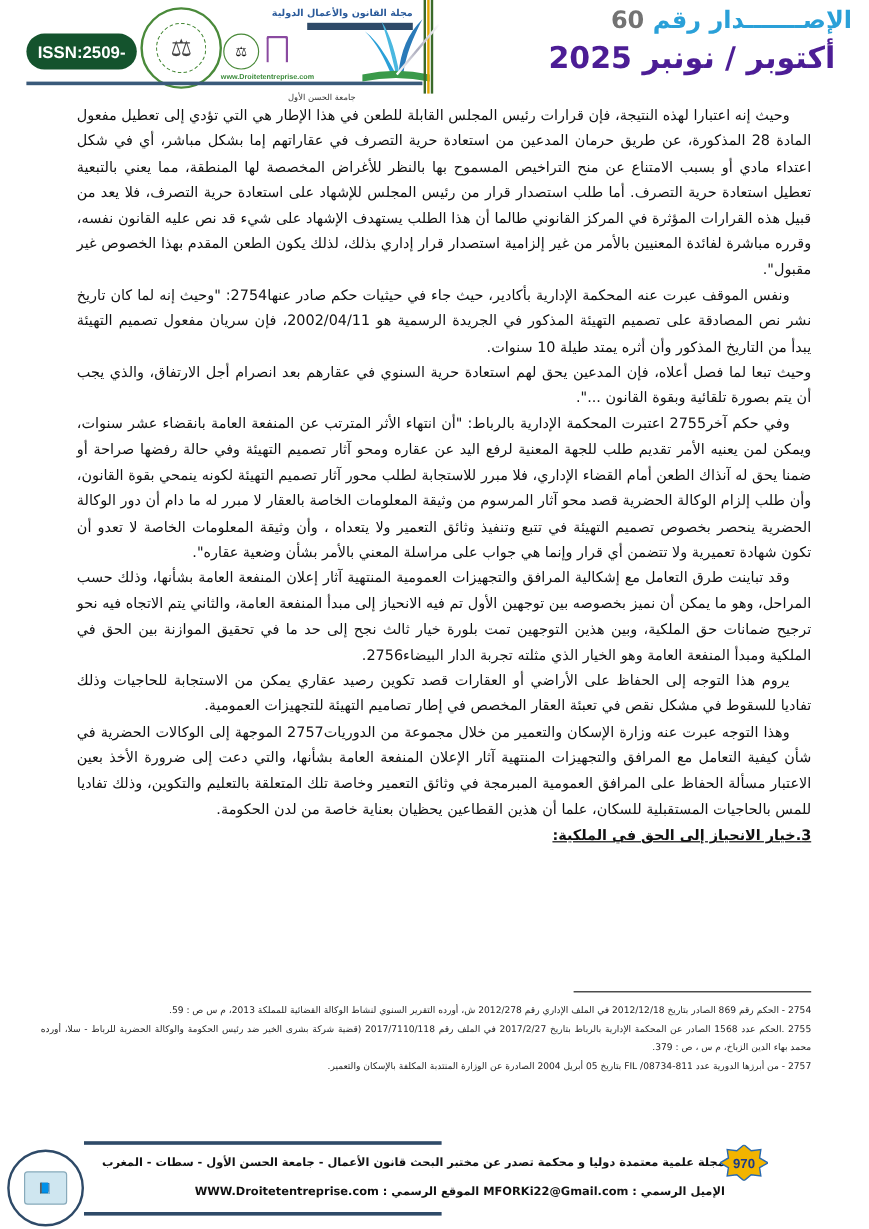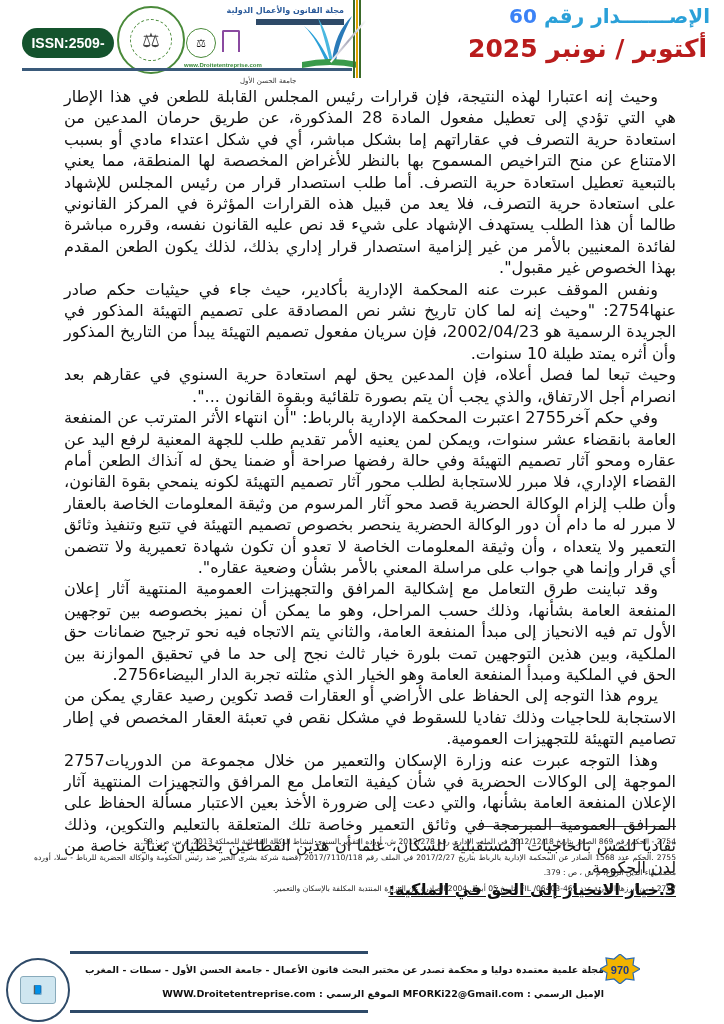--- a/index.html
+++ b/index.html
@@ -22,27 +22,27 @@
   .mini-logo { position: absolute; left: 4px; top: 22px; width: 28px; height: 28px; border-radius:50%;
                border:1px solid #4a8a3a; font-size:11px; display:flex;align-items:center;justify-content:center;}
   .uni { position: absolute; left: 40px; top: 24px; font-size: 7px; color: #333; direction: rtl; width: 60px; text-align:left;}
   .uni-mark { position:absolute; left:40px; top:24px; width:14px; height:20px; border:2px solid #8a4aa0; border-bottom:none; border-radius:2px 2px 0 0;}
   .url-small { position: absolute; left: 2px; bottom: 2px; font: bold 6px "Liberation Sans", sans-serif; color: #3a8a3a; }
   .book { position: absolute; left: 300px; top: 12px; width: 60px; height: 58px; }
   .divider-bars { position: absolute; left: 353px; top: 0; width: 8px; height: 78px; }
   .divider-bars span { position:absolute; top:0; height:78px; width:2px; }
   .underline-head { position:absolute; left: 22px; top: 68px; width: 330px; height: 3px; background:#3a5a7a; }
   .issue-line { position: absolute; right: 14px; top: 4px; direction: rtl; font: bold 20px "DejaVu Sans", sans-serif; color: #2aa0d8; }
-  .issue-num { color: #3b82f6; margin-left: 48px; }
-  .date-line { position: absolute; right: 17px; top: 34px; direction: rtl; font: bold 25px "DejaVu Sans", sans-serif; color: #b91c1c; }
+  .issue-num { color: #737373; margin-left: 48px; }
+  .date-line { position: absolute; right: 28px; top: 34px; direction: rtl; font: bold 25px "DejaVu Sans", sans-serif; color: #4c1d95; }
   .slash-deco { position:absolute; left: 365px; top: 20px; width: 2px; height: 55px; background: linear-gradient(#fff,#aab,#fff); transform: rotate(40deg); transform-origin: top; }
 
   
   .content { position: absolute; left: 64px; top: 86px; width: 612px; direction: rtl; text-align: justify;
-             font-family: "DejaVu Sans", sans-serif; font-size: 16px; line-height: 21.4px; color: #111; }
+             font-family: "DejaVu Sans", sans-serif; font-size: 12px; line-height: 21.4px; color: #111; }
   .content p { margin: 0; }
   .content p.indent { text-indent: 18px; }
   .content .heading { font-weight: bold; text-decoration: underline; margin-top: 1px; }
 
   
   .fn-rule { position: absolute; left: 478px; top: 826px; width: 198px; height: 1px; background: #222; }
   .footnotes { position: absolute; left: 34px; top: 834px; width: 642px; direction: rtl; text-align: justify;
                font-size: 7.6px; line-height: 15.6px; color: #222; }
   .footnotes p { margin: 0; }
 
@@ -93,34 +93,34 @@
   <div class="issue-line">
     <span>الإصـــــــدار رقم</span>
     <span class="issue-num">60</span>
   </div>
   <div class="date-line">أكتوبر / نونبر 2025</div>
   <div class="slash-deco"></div>
 </div>
 
 <div class="content">
   <p class="indent">وحيث إنه اعتبارا لهذه النتيجة، فإن قرارات رئيس المجلس القابلة للطعن في هذا الإطار هي التي تؤدي إلى تعطيل مفعول المادة 28 المذكورة، عن طريق حرمان المدعين من استعادة حرية التصرف في عقاراتهم إما بشكل مباشر، أي في شكل اعتداء مادي أو بسبب الامتناع عن منح التراخيص المسموح بها بالنظر للأغراض المخصصة لها المنطقة، مما يعني بالتبعية تعطيل استعادة حرية التصرف. أما طلب استصدار قرار من رئيس المجلس للإشهاد على استعادة حرية التصرف، فلا يعد من قبيل هذه القرارات المؤثرة في المركز القانوني طالما أن هذا الطلب يستهدف الإشهاد على شيء قد نص عليه القانون نفسه، وقرره مباشرة لفائدة المعنيين بالأمر من غير إلزامية استصدار قرار إداري بذلك، لذلك يكون الطعن المقدم بهذا الخصوص غير مقبول".</p>
-  <p class="indent">ونفس الموقف عبرت عنه المحكمة الإدارية بأكادير، حيث جاء في حيثيات حكم صادر عنها2754: "وحيث إنه لما كان تاريخ نشر نص المصادقة على تصميم التهيئة المذكور في الجريدة الرسمية هو 2002/04/23، فإن سريان مفعول تصميم التهيئة يبدأ من التاريخ المذكور وأن أثره يمتد طيلة 10 سنوات.</p>
+  <p class="indent">ونفس الموقف عبرت عنه المحكمة الإدارية بأكادير، حيث جاء في حيثيات حكم صادر عنها2754: "وحيث إنه لما كان تاريخ نشر نص المصادقة على تصميم التهيئة المذكور في الجريدة الرسمية هو 2002/04/11، فإن سريان مفعول تصميم التهيئة يبدأ من التاريخ المذكور وأن أثره يمتد طيلة 10 سنوات.</p>
   <p>وحيث تبعا لما فصل أعلاه، فإن المدعين يحق لهم استعادة حرية السنوي في عقارهم بعد انصرام أجل الارتفاق، والذي يجب أن يتم بصورة تلقائية وبقوة القانون ...".</p>
   <p class="indent">وفي حكم آخر2755 اعتبرت المحكمة الإدارية بالرباط: "أن انتهاء الأثر المترتب عن المنفعة العامة بانقضاء عشر سنوات، ويمكن لمن يعنيه الأمر تقديم طلب للجهة المعنية لرفع اليد عن عقاره ومحو آثار تصميم التهيئة وفي حالة رفضها صراحة أو ضمنا يحق له آنذاك الطعن أمام القضاء الإداري، فلا مبرر للاستجابة لطلب محور آثار تصميم التهيئة لكونه ينمحي بقوة القانون، وأن طلب إلزام الوكالة الحضرية قصد محو آثار المرسوم من وثيقة المعلومات الخاصة بالعقار لا مبرر له ما دام أن دور الوكالة الحضرية ينحصر بخصوص تصميم التهيئة في تتبع وتنفيذ وثائق التعمير ولا يتعداه ، وأن وثيقة المعلومات الخاصة لا تعدو أن تكون شهادة تعميرية ولا تتضمن أي قرار وإنما هي جواب على مراسلة المعني بالأمر بشأن وضعية عقاره".</p>
   <p class="indent">وقد تباينت طرق التعامل مع إشكالية المرافق والتجهيزات العمومية المنتهية آثار إعلان المنفعة العامة بشأنها، وذلك حسب المراحل، وهو ما يمكن أن نميز بخصوصه بين توجهين الأول تم فيه الانحياز إلى مبدأ المنفعة العامة، والثاني يتم الاتجاه فيه نحو ترجيح ضمانات حق الملكية، وبين هذين التوجهين تمت بلورة خيار ثالث نجح إلى حد ما في تحقيق الموازنة بين الحق في الملكية ومبدأ المنفعة العامة وهو الخيار الذي مثلته تجربة الدار البيضاء2756.</p>
   <p class="indent">يروم هذا التوجه إلى الحفاظ على الأراضي أو العقارات قصد تكوين رصيد عقاري يمكن من الاستجابة للحاجيات وذلك تفاديا للسقوط في مشكل نقص في تعبئة العقار المخصص في إطار تصاميم التهيئة للتجهيزات العمومية.</p>
   <p class="indent">وهذا التوجه عبرت عنه وزارة الإسكان والتعمير من خلال مجموعة من الدوريات2757 الموجهة إلى الوكالات الحضرية في شأن كيفية التعامل مع المرافق والتجهيزات المنتهية آثار الإعلان المنفعة العامة بشأنها، والتي دعت إلى ضرورة الأخذ بعين الاعتبار مسألة الحفاظ على المرافق العمومية المبرمجة في وثائق التعمير وخاصة تلك المتعلقة بالتعليم والتكوين، وذلك تفاديا للمس بالحاجيات المستقبلية للسكان، علما أن هذين القطاعين يحظيان بعناية خاصة من لدن الحكومة.</p>
   <p class="heading">3.خيار الانحياز إلى الحق في الملكية:</p>
 </div>
 
 <div class="fn-rule"></div>
 <div class="footnotes">
   <p>2754 - الحكم رقم 869 الصادر بتاريخ 2012/12/18 في الملف الإداري رقم 2012/278 ش، أورده التقرير السنوي لنشاط الوكالة القضائية للمملكة 2013، م س ص : 59.</p>
   <p>2755 .الحكم عدد 1568 الصادر عن المحكمة الإدارية بالرباط بتاريخ 2017/2/27 في الملف رقم 2017/7110/118 (قضية شركة بشرى الخير ضد رئيس الحكومة والوكالة الحضرية للرباط - سلا، أورده محمد بهاء الدين الزباخ، م س ، ص : 379.</p>
-  <p>2757 - من أبرزها الدورية عدد 465-FIL /06403 بتاريخ 05 أبريل 2004 الصادرة عن الوزارة المنتدبة المكلفة بالإسكان والتعمير.</p>
+  <p>2757 - من أبرزها الدورية عدد 811-FIL /08734 بتاريخ 05 أبريل 2004 الصادرة عن الوزارة المنتدبة المكلفة بالإسكان والتعمير.</p>
 </div>
 
 <div class="footer-rule r1"></div>
 <div class="footer-line1">مجلة علمية معتمدة دوليا و محكمة تصدر عن مختبر البحث قانون الأعمال - جامعة الحسن الأول - سطات - المغرب</div>
 <div class="footer-line2">الإميل الرسمي : MFORKi22@Gmail.com الموقع الرسمي : WWW.Droitetentreprise.com</div>
 <div class="footer-rule r2"></div>
 
 <svg class="page-star" viewBox="0 0 40 30">
   <polygon points="20,0 26,5 34,4 33,11 40,15 33,19 34,26 26,25 20,30 14,25 6,26 7,19 0,15 7,11 6,4 14,5" fill="#f2b400" stroke="#2a6ab0" stroke-width="1.2"></polygon>
   <text x="20" y="19.5" text-anchor="middle" font-family="Liberation Sans, sans-serif" font-weight="bold" font-size="11" fill="#1a3a8a">970</text>

